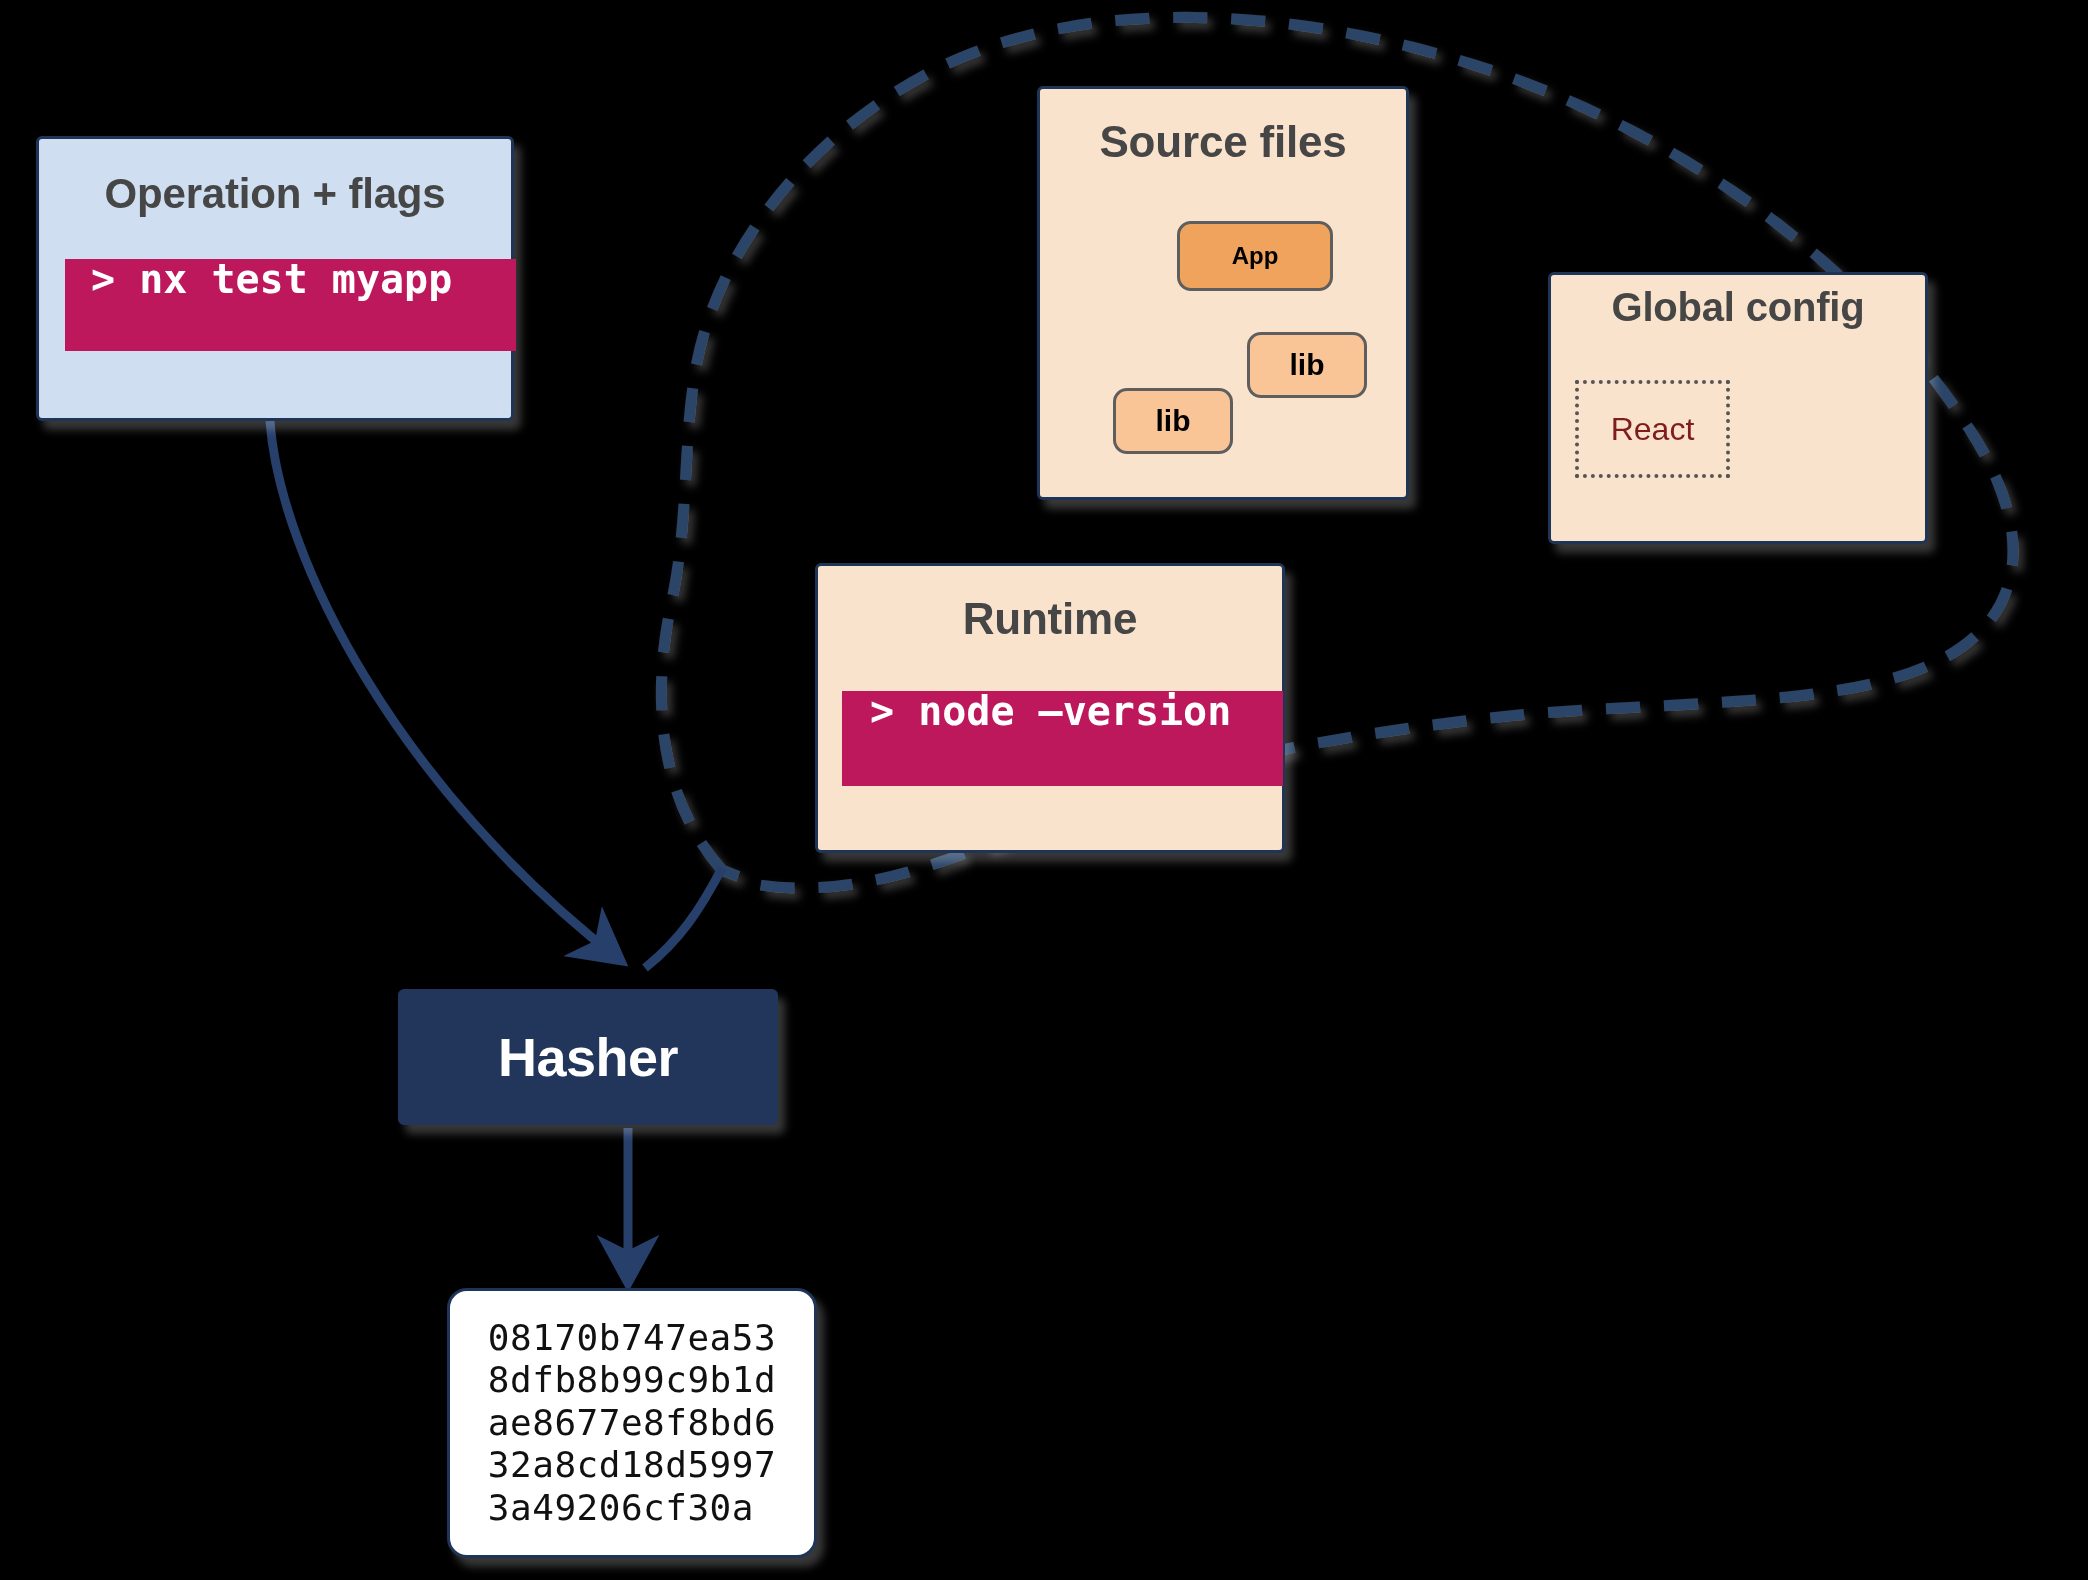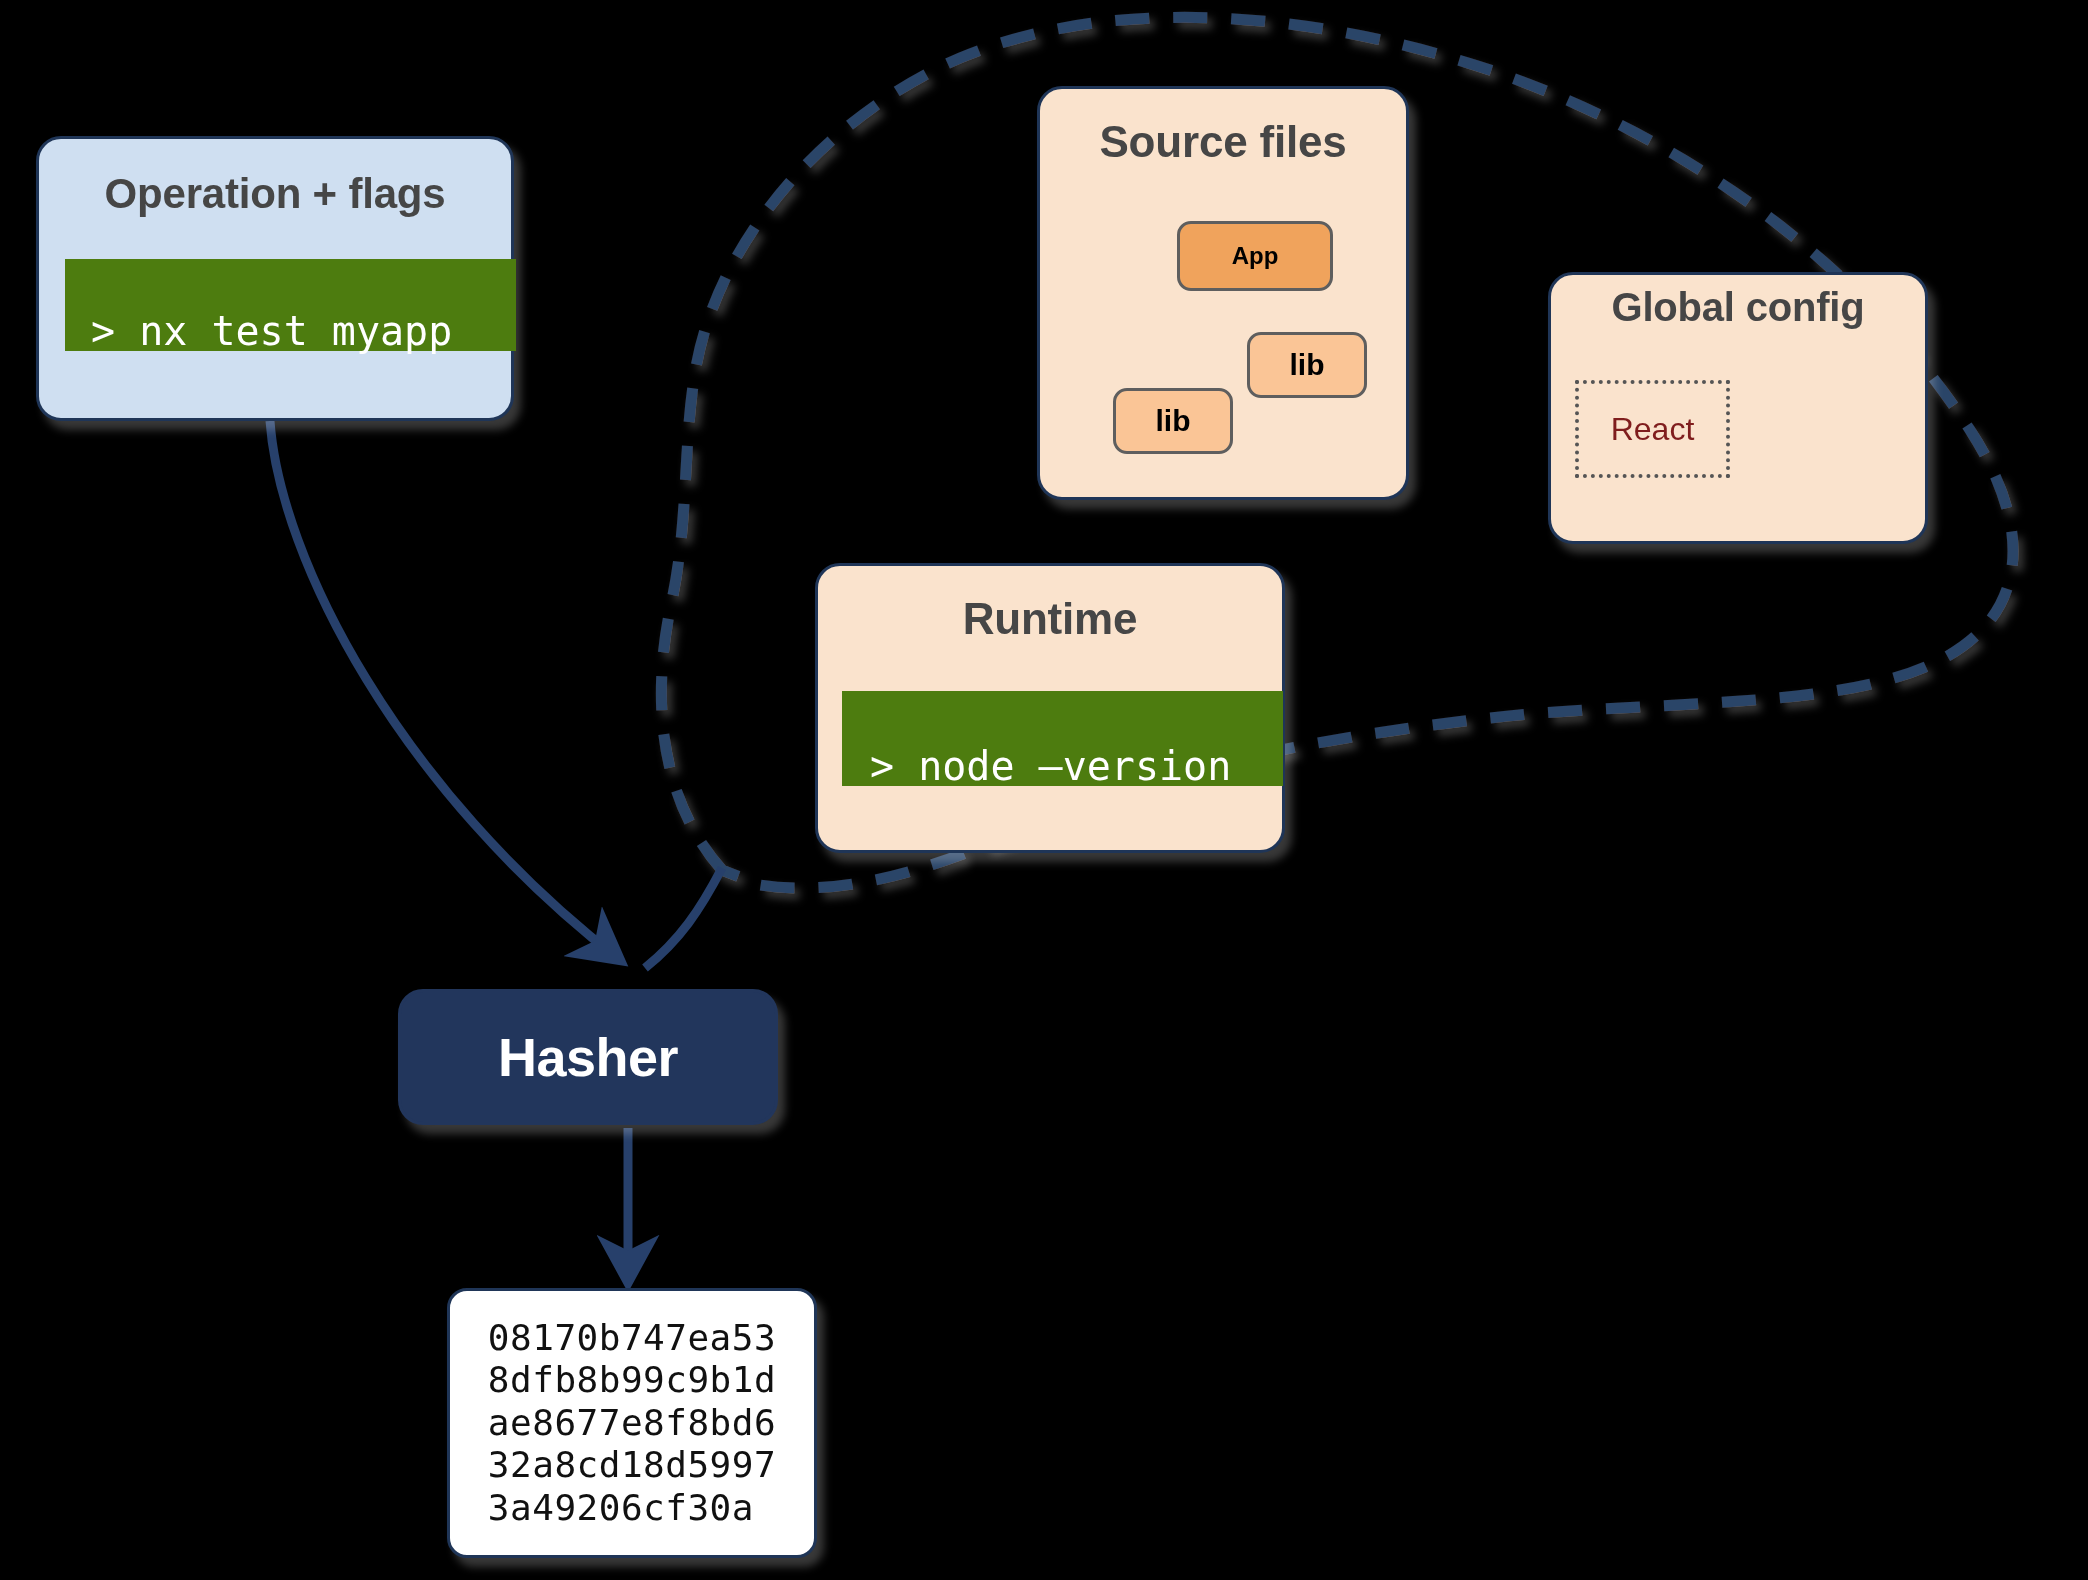--- a/index.html
+++ b/index.html
@@ -25,21 +25,21 @@
   svg.edges {
     position: absolute;
     left: 0; top: 0;
     width: 2088px;
     height: 1580px;
     pointer-events: none;
   }
   .node {
     position: absolute;
     box-sizing: border-box;
-    border-radius: 25px;
+    border-radius: 6px;
     border: 3px solid #1f3557;
     box-shadow: 7px 9px 9px rgba(255,255,255,0.22);
   }
 
   
   #op-flags {
     left: 36px;
     top: 136px;
     width: 478px;
     height: 285px;
@@ -50,27 +50,28 @@
     text-align: center;
     color: #464646;
     font-weight: bold;
     letter-spacing: -0.2px;
   }
   #op-flags .node-title {
     font-size: 42px;
     margin-top: 27px;
   }
   .terminal {
-    background: #4d7c0f;
+    background: #be185d;
     color: #ffffff;
     font-family: "DejaVu Sans Mono", "Liberation Mono", monospace;
     font-size: 40px;
     line-height: 1;
     display: flex;
-    align-items: flex-end;
+    align-items: flex-start;
+    font-weight: bold;
   }
   #op-term {
     position: absolute;
     left: 26px;
     top: 120px;
     width: 425px;
     height: 92px;
     padding-left: 26px;
   }
 

